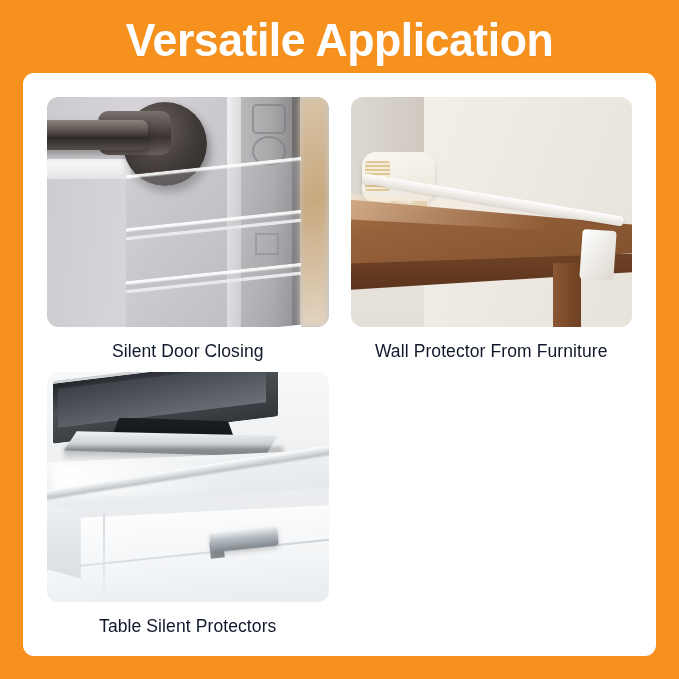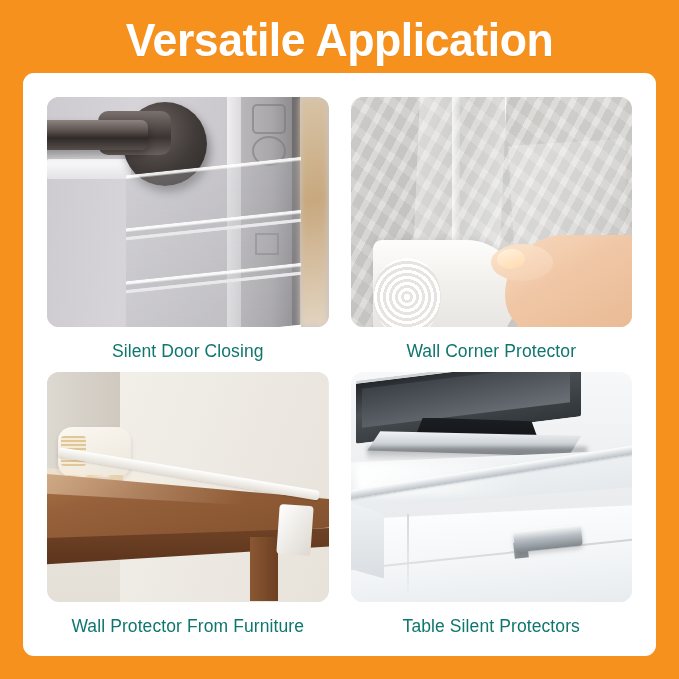--- a/index.html
+++ b/index.html
@@ -39,21 +39,21 @@
   .card{
     display:flex;flex-direction:column;align-items:center;
   }
   .photo{
     width:100%;height:230px;border-radius:12px;overflow:hidden;
     position:relative;background:#e9e9ea;
   }
   .caption{
     margin-top:14px;
     font-size:17.5px;
-    color:#0f766e;
+    color:#0f172a;
     text-align:center;
     letter-spacing:.1px;
     white-space:nowrap;
   }
 
   
   .p1{background:linear-gradient(100deg,#c9c7cb 0%,#d4d2d6 40%,#cfcdd1 58%,#c6c4c8 100%);}
   .p1 .doorface{position:absolute;left:0;top:0;width:64%;height:100%;
     background:linear-gradient(95deg,#cdcbcf 0%,#d6d4d8 45%,#c8c6ca 100%);}
   .p1 .doorlip{position:absolute;left:64%;top:0;width:5%;height:100%;
@@ -211,34 +211,20 @@
         <div class="rosette"></div>
         <div class="leverbody"></div>
         <div class="lever"></div>
         <div class="guard g1"></div>
         <div class="guard g2"></div>
         <div class="guard g3"></div>
       </div>
       <div class="caption">Silent Door Closing</div>
     </div>
 
-    <div class="card">
-      <div class="photo p2">
-        <div class="texture"></div>
-        <div class="film"></div>
-        <div class="edge"></div>
-        <div class="film2"></div>
-        <div class="roll"></div>
-        <div class="rollspiral"></div>
-        <div class="hand"></div>
-        <div class="finger"></div>
-        <div class="nail"></div>
-      </div>
-      <div class="caption">Wall Corner Protector</div>
-    </div>
 
     <div class="card">
       <div class="photo p3">
         <div class="wallmain"></div>
         <div class="wallback"></div>
         <div class="appliance"></div>
         <div class="grille"></div>
         <div class="feet"></div>
         <div class="desktop"></div>
         <div class="deskshine"></div>

